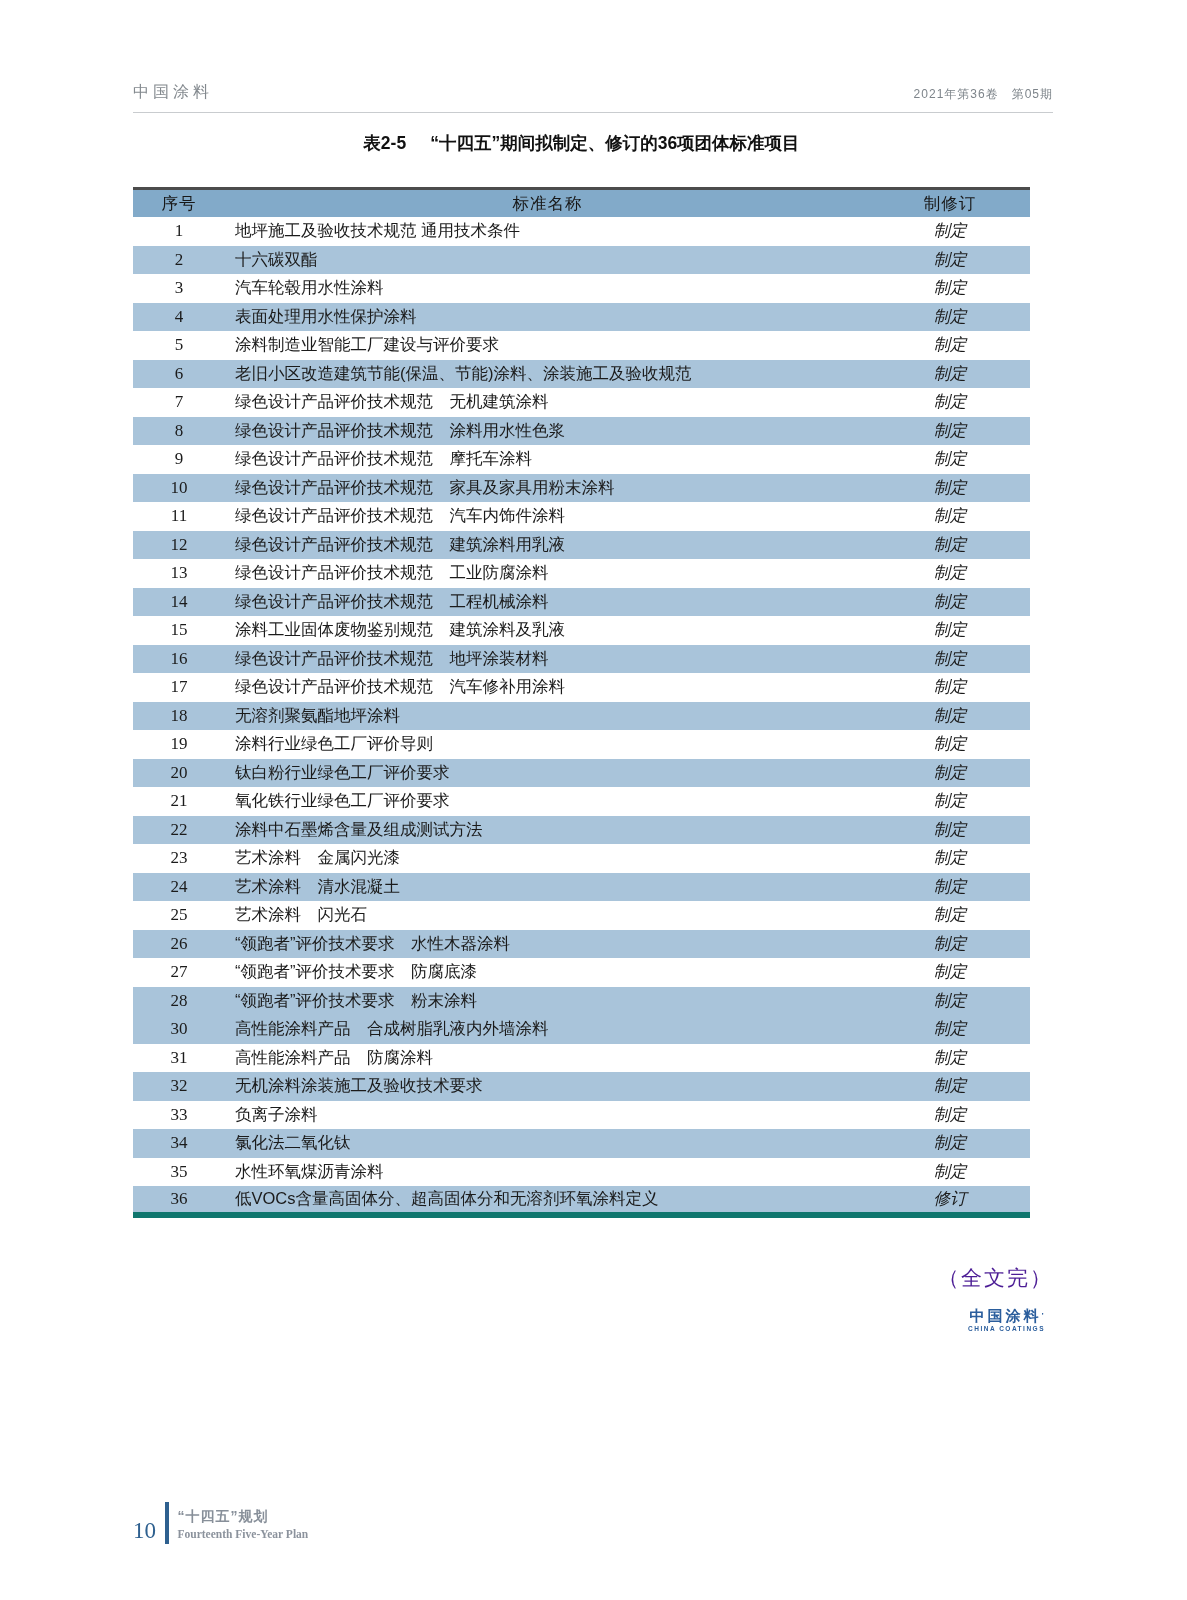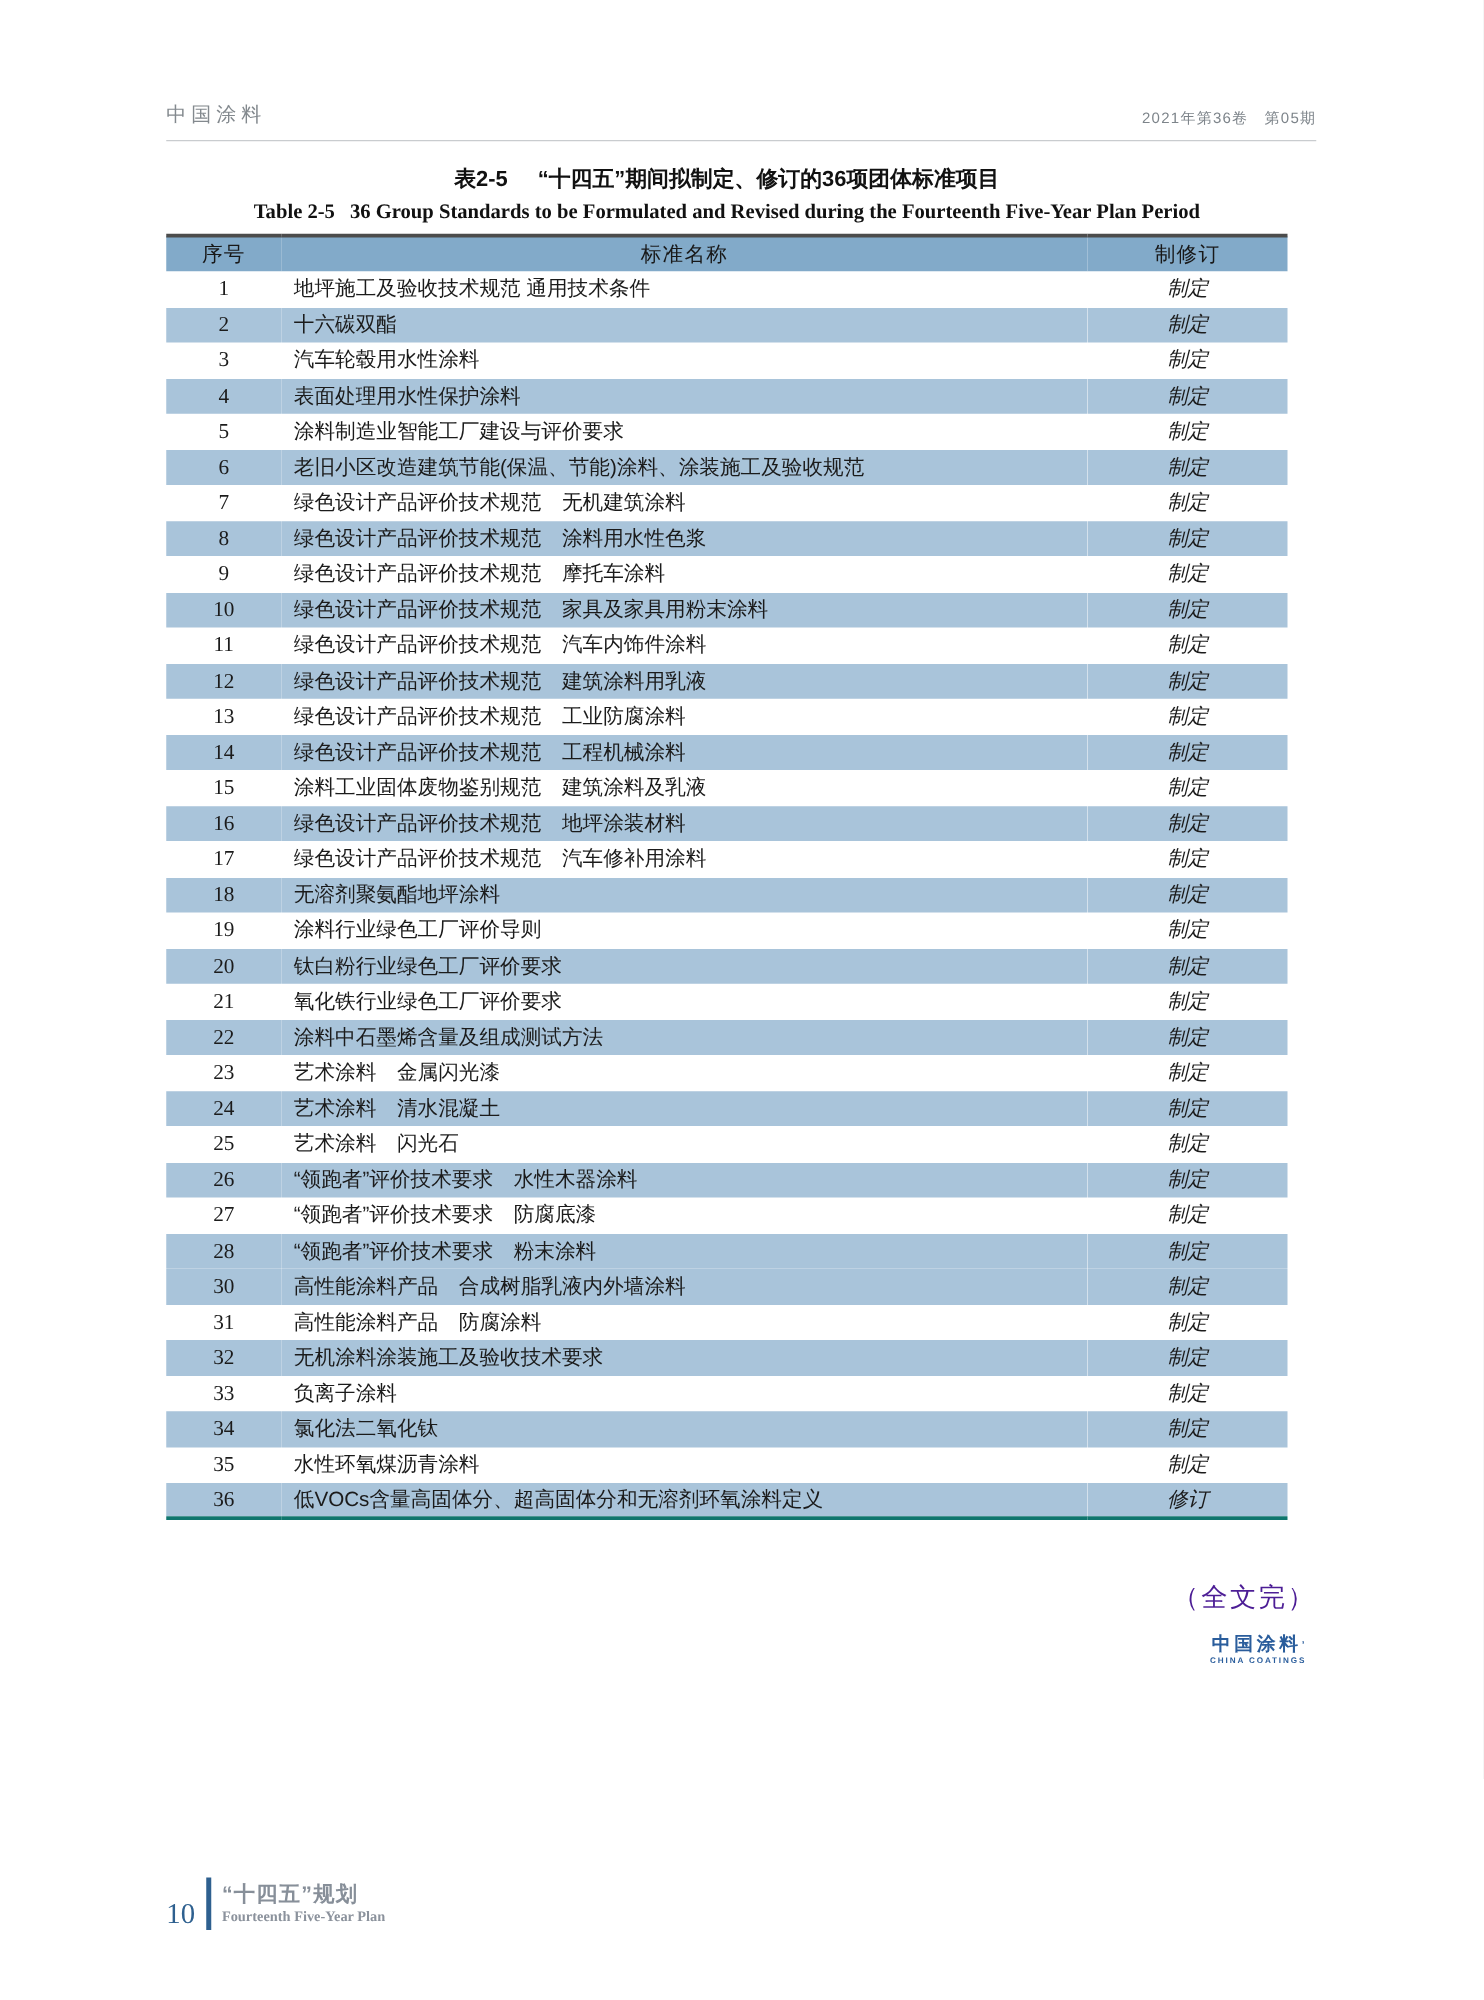--- a/index.html
+++ b/index.html
@@ -62,21 +62,21 @@
   .title-en .t-label { margin-right: 12px; }
   
   table.standards {
     position: absolute;
     left: 133px;
     top: 187px;
     width: 897px;
     border-collapse: collapse;
     table-layout: fixed;
     border-top: 3px solid #4c4c4c;
-    border-bottom: 3px solid #0f766e;
+    border-bottom: 6px solid #0f766e;
   }
   table.standards col.c-no { width: 92px; }
   table.standards col.c-name { width: 645px; }
   table.standards col.c-action { width: 160px; }
   table.standards tr { height: 28.5px; }
   table.standards th {
     background: #82aac9;
     font-size: 16.5px;
     font-weight: normal;
     color: #181818;
@@ -151,21 +151,21 @@
     line-height: 26px;
   }
   .footer-bar {
     width: 3.5px;
     height: 42px;
     background: #2e608f;
     margin-right: 9px;
   }
   .footer-section { display: flex; flex-direction: column; justify-content: center; }
   .footer-section-zh {
-    font-size: 17px;
+    font-size: 14px;
     font-weight: bold;
     color: #878f99;
     letter-spacing: 1px;
     line-height: 22px;
   }
   .footer-section-en {
     font-family: "Liberation Serif", "DejaVu Serif", serif;
     font-size: 11.5px;
     font-weight: bold;
     color: #8b929c;
@@ -177,23 +177,20 @@
 
 <div class="page">
 
   <div class="page-header">
     <span class="journal-name">中国涂料</span>
     <span class="issue-info">2021年第36卷　第05期</span>
   </div>
 
   <div class="title-zh">
     <span class="t-label">表2-5</span><span>“十四五”期间拟制定、修订的36项团体标准项目</span>
-  </div>
-  <div class="title-en">
-    <span class="t-label">Table 2-5</span><span>36 Group Standards to be Formulated and Revised during the Fourteenth Five-Year Plan Period</span>
   </div>
 
   <table class="standards">
     <colgroup>
       <col class="c-no">
         <col class="c-name">
         <col class="c-action">
     </colgroup>
     <thead>
       <tr>

